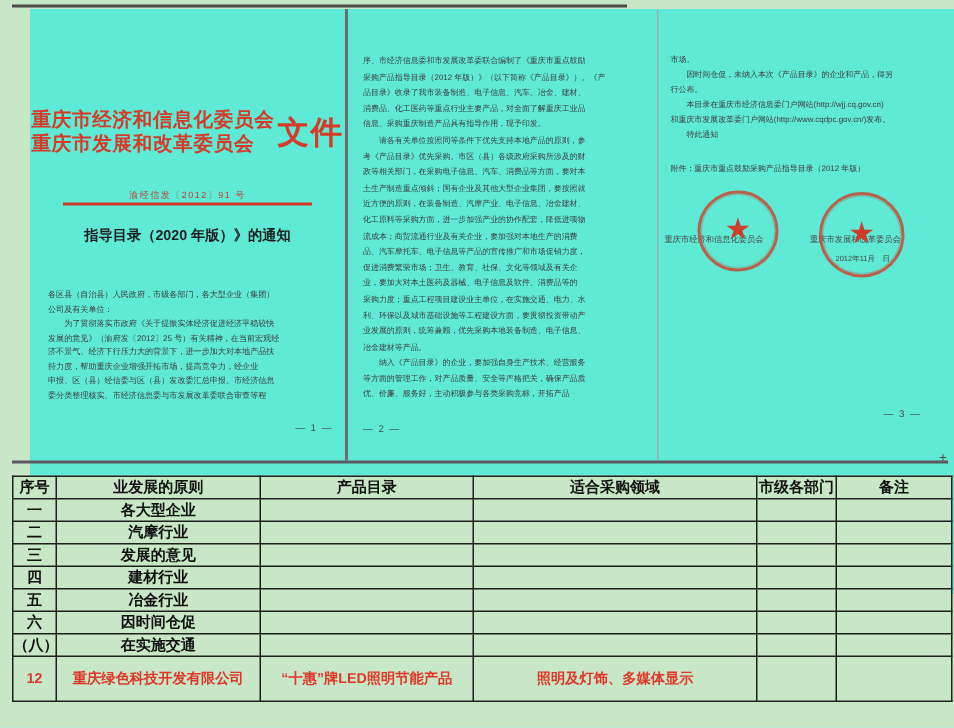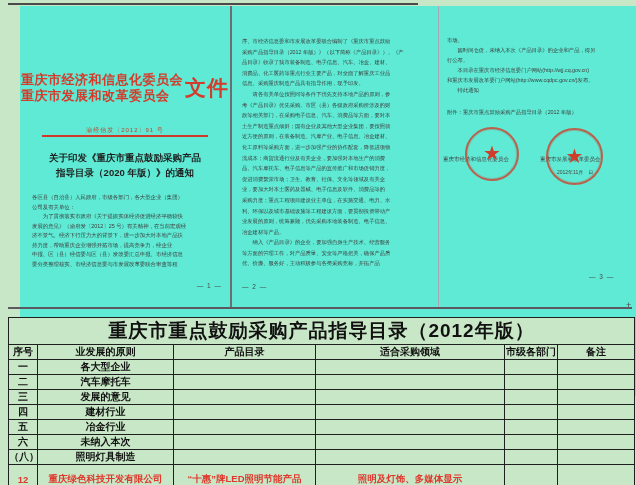--- a/index.html
+++ b/index.html
@@ -61,21 +61,20 @@
       <div class="agency-wrap">
         <div class="agency-lines">
           <div>重庆市经济和信息化委员会</div>
           <div>重庆市发展和改革委员会</div>
         </div>
         <div class="wenjian">文件</div>
       </div>
       <div class="doc-number">渝经信发〔2012〕91 号</div>
       <div class="red-rule"></div>
       <div class="notice-title">
-        <div>关于印发《重庆市重点鼓励采购产品</div>
         <div>指导目录（2020 年版）》的通知</div>
       </div>
       <div class="body-text" id="body-left">各区县（自治县）人民政府，市级各部门，各大型企业（集团）
 公司及有关单位：
 　　为了贯彻落实市政府《关于提振实体经济促进经济平稳较快
 发展的意见》（渝府发〔2012〕25 号）有关精神，在当前宏观经
 济不景气、经济下行压力大的背景下，进一步加大对本地产品扶
 持力度，帮助重庆企业增强开拓市场，提高竞争力，经企业
 申报、区（县）经信委与区（县）发改委汇总申报、市经济信息
 委分类整理核实、市经济信息委与市发展改革委联合审查等程</div>
@@ -136,42 +135,39 @@
   <table id="dir-table">
     <colgroup>
       <col style="width:29px">
         <col style="width:136px">
         <col style="width:142px">
       <col style="width:189px">
         <col style="width:53px">
         <col style="width:77px">
     </colgroup>
     <tbody>
-      <tr>
-        <td class="t-title" colspan="6">重庆市重点鼓励采购产品指导目录（2012年版）</td>
-      </tr>
       <tr class="t-head">
         <th>序号</th>
         <th>业发展的原则</th>
         <th>产品目录</th>
         <th>适合采购领域</th>
         <th>市级各部门</th>
         <th>备注</th>
       </tr>
       <tr class="r">
         <td>一</td>
         <td>各大型企业</td>
         <td></td>
         <td></td>
         <td></td>
         <td></td>
       </tr>
       <tr class="r">
         <td>二</td>
-        <td>汽车摩托车</td>
+        <td>汽摩行业</td>
         <td></td>
         <td></td>
         <td></td>
         <td></td>
       </tr>
       <tr class="r">
         <td>三</td>
         <td>发展的意见</td>
         <td></td>
         <td></td>
@@ -189,29 +185,29 @@
       <tr class="r">
         <td>五</td>
         <td>冶金行业</td>
         <td></td>
         <td></td>
         <td></td>
         <td></td>
       </tr>
       <tr class="r">
         <td>六</td>
-        <td>未纳入本次</td>
+        <td>因时间仓促</td>
         <td></td>
         <td></td>
         <td></td>
         <td></td>
       </tr>
       <tr class="r">
         <td>（八）</td>
-        <td>照明灯具制造</td>
+        <td>在实施交通</td>
         <td></td>
         <td></td>
         <td></td>
         <td></td>
       </tr>
       <tr class="r tall hl">
         <td>12</td>
         <td>重庆绿色科技开发有限公司</td>
         <td>“十惠”牌LED照明节能产品</td>
         <td>照明及灯饰、多媒体显示</td>

